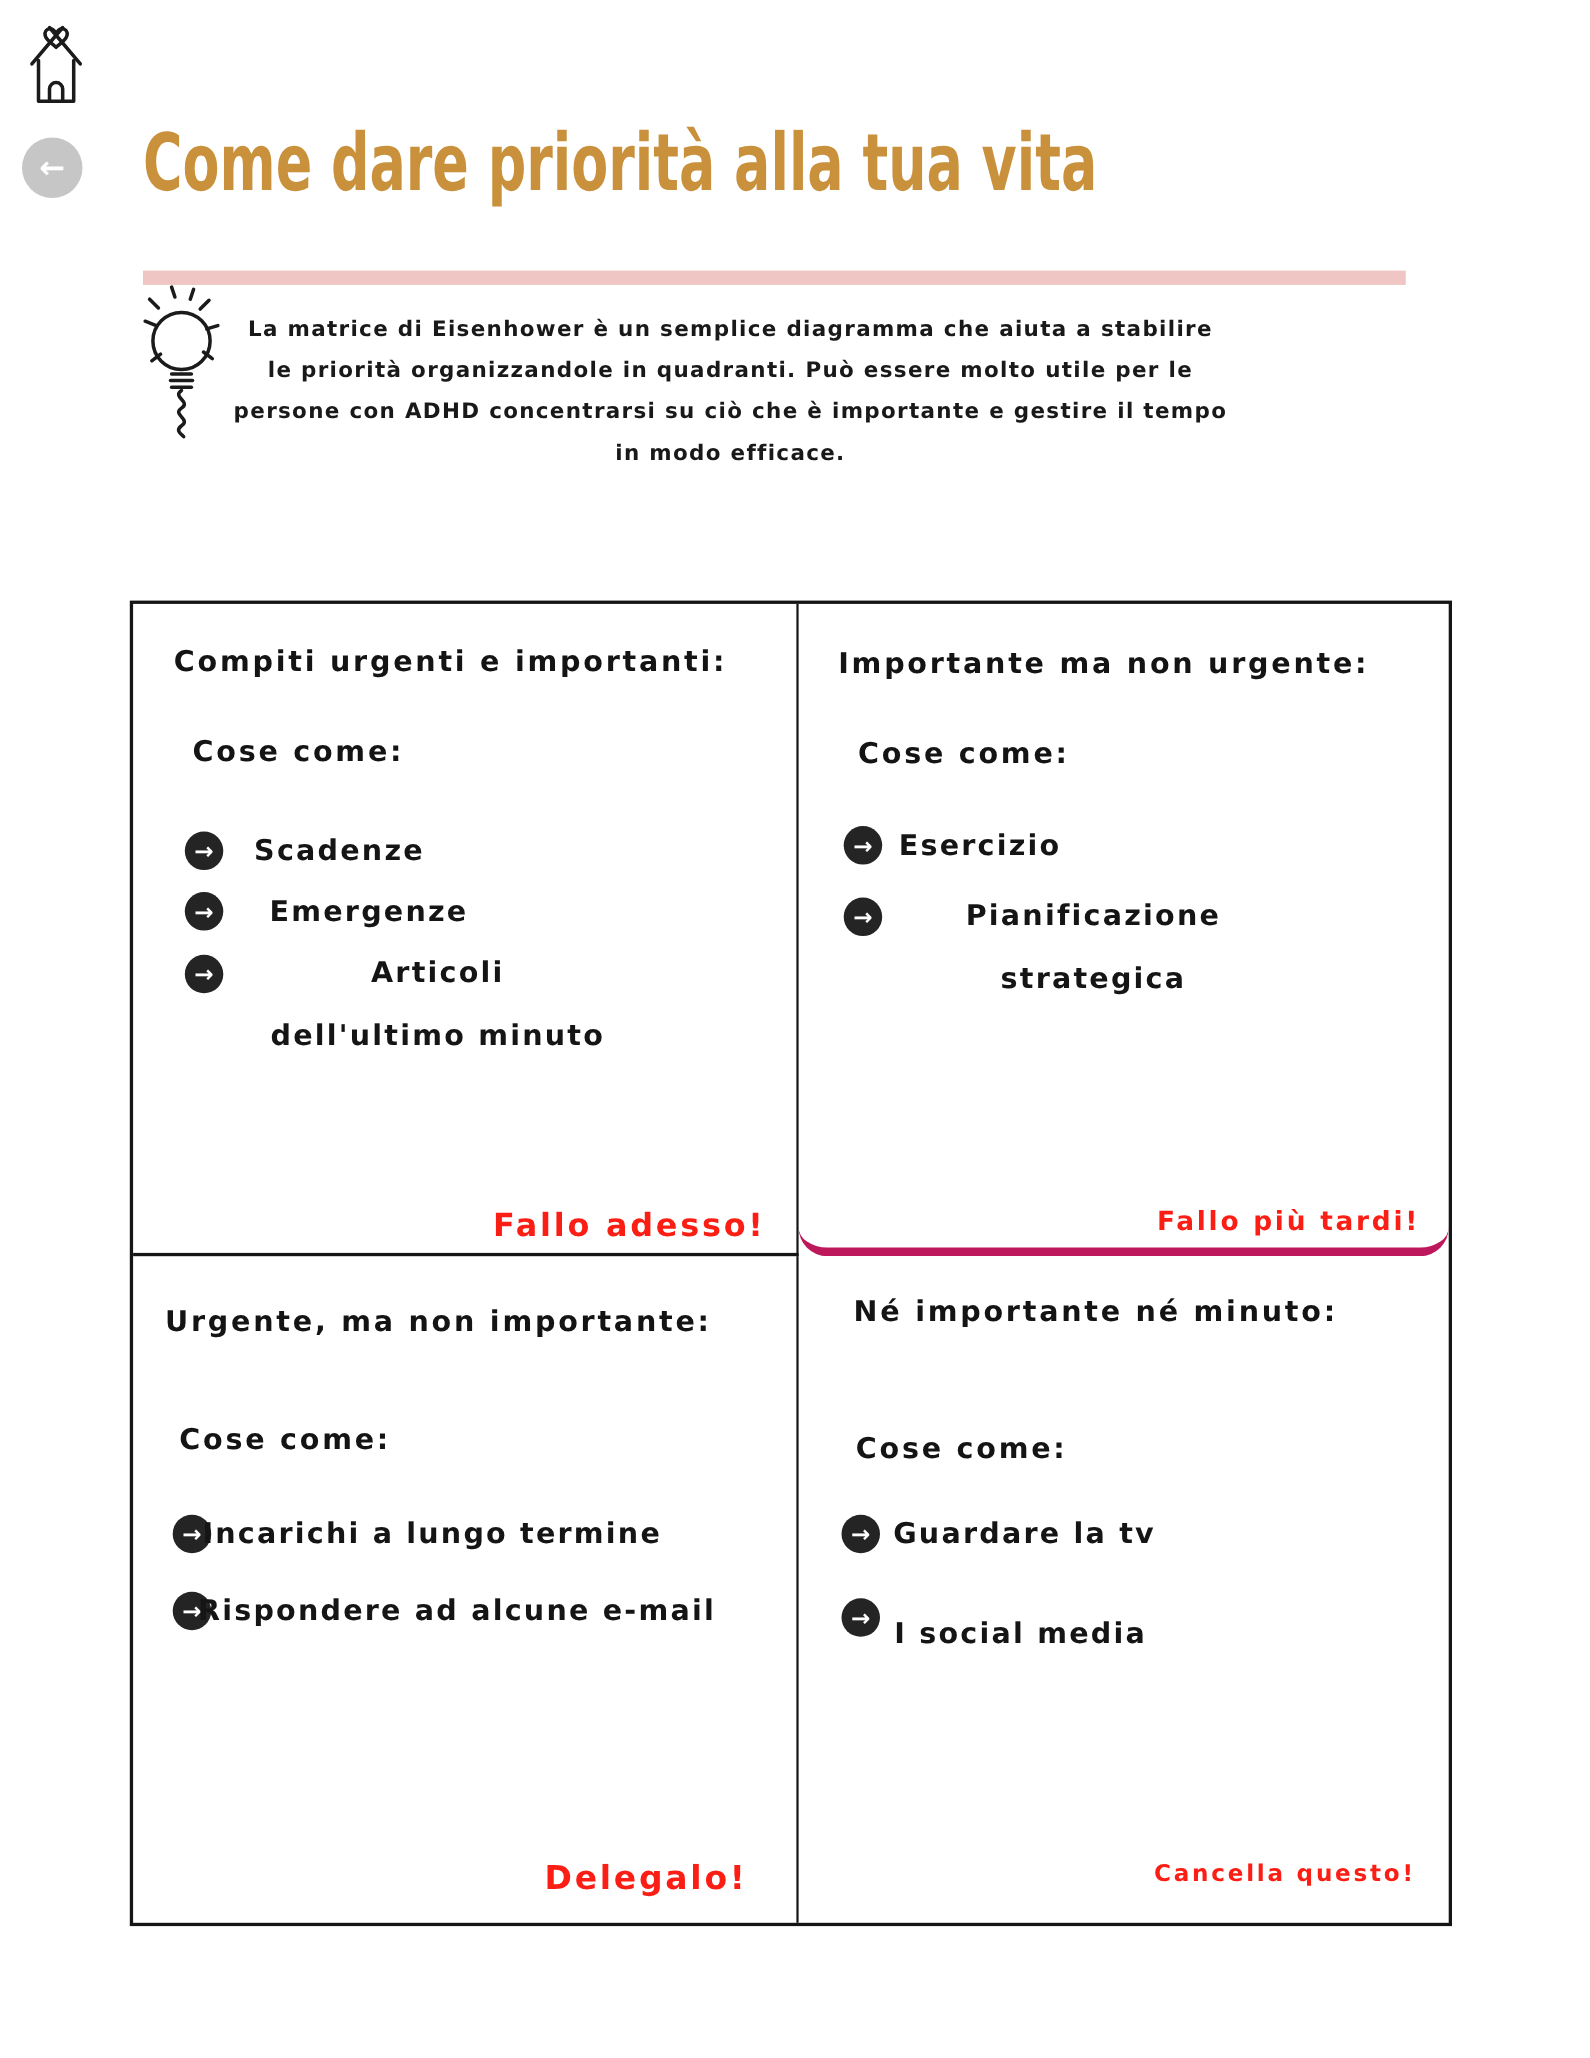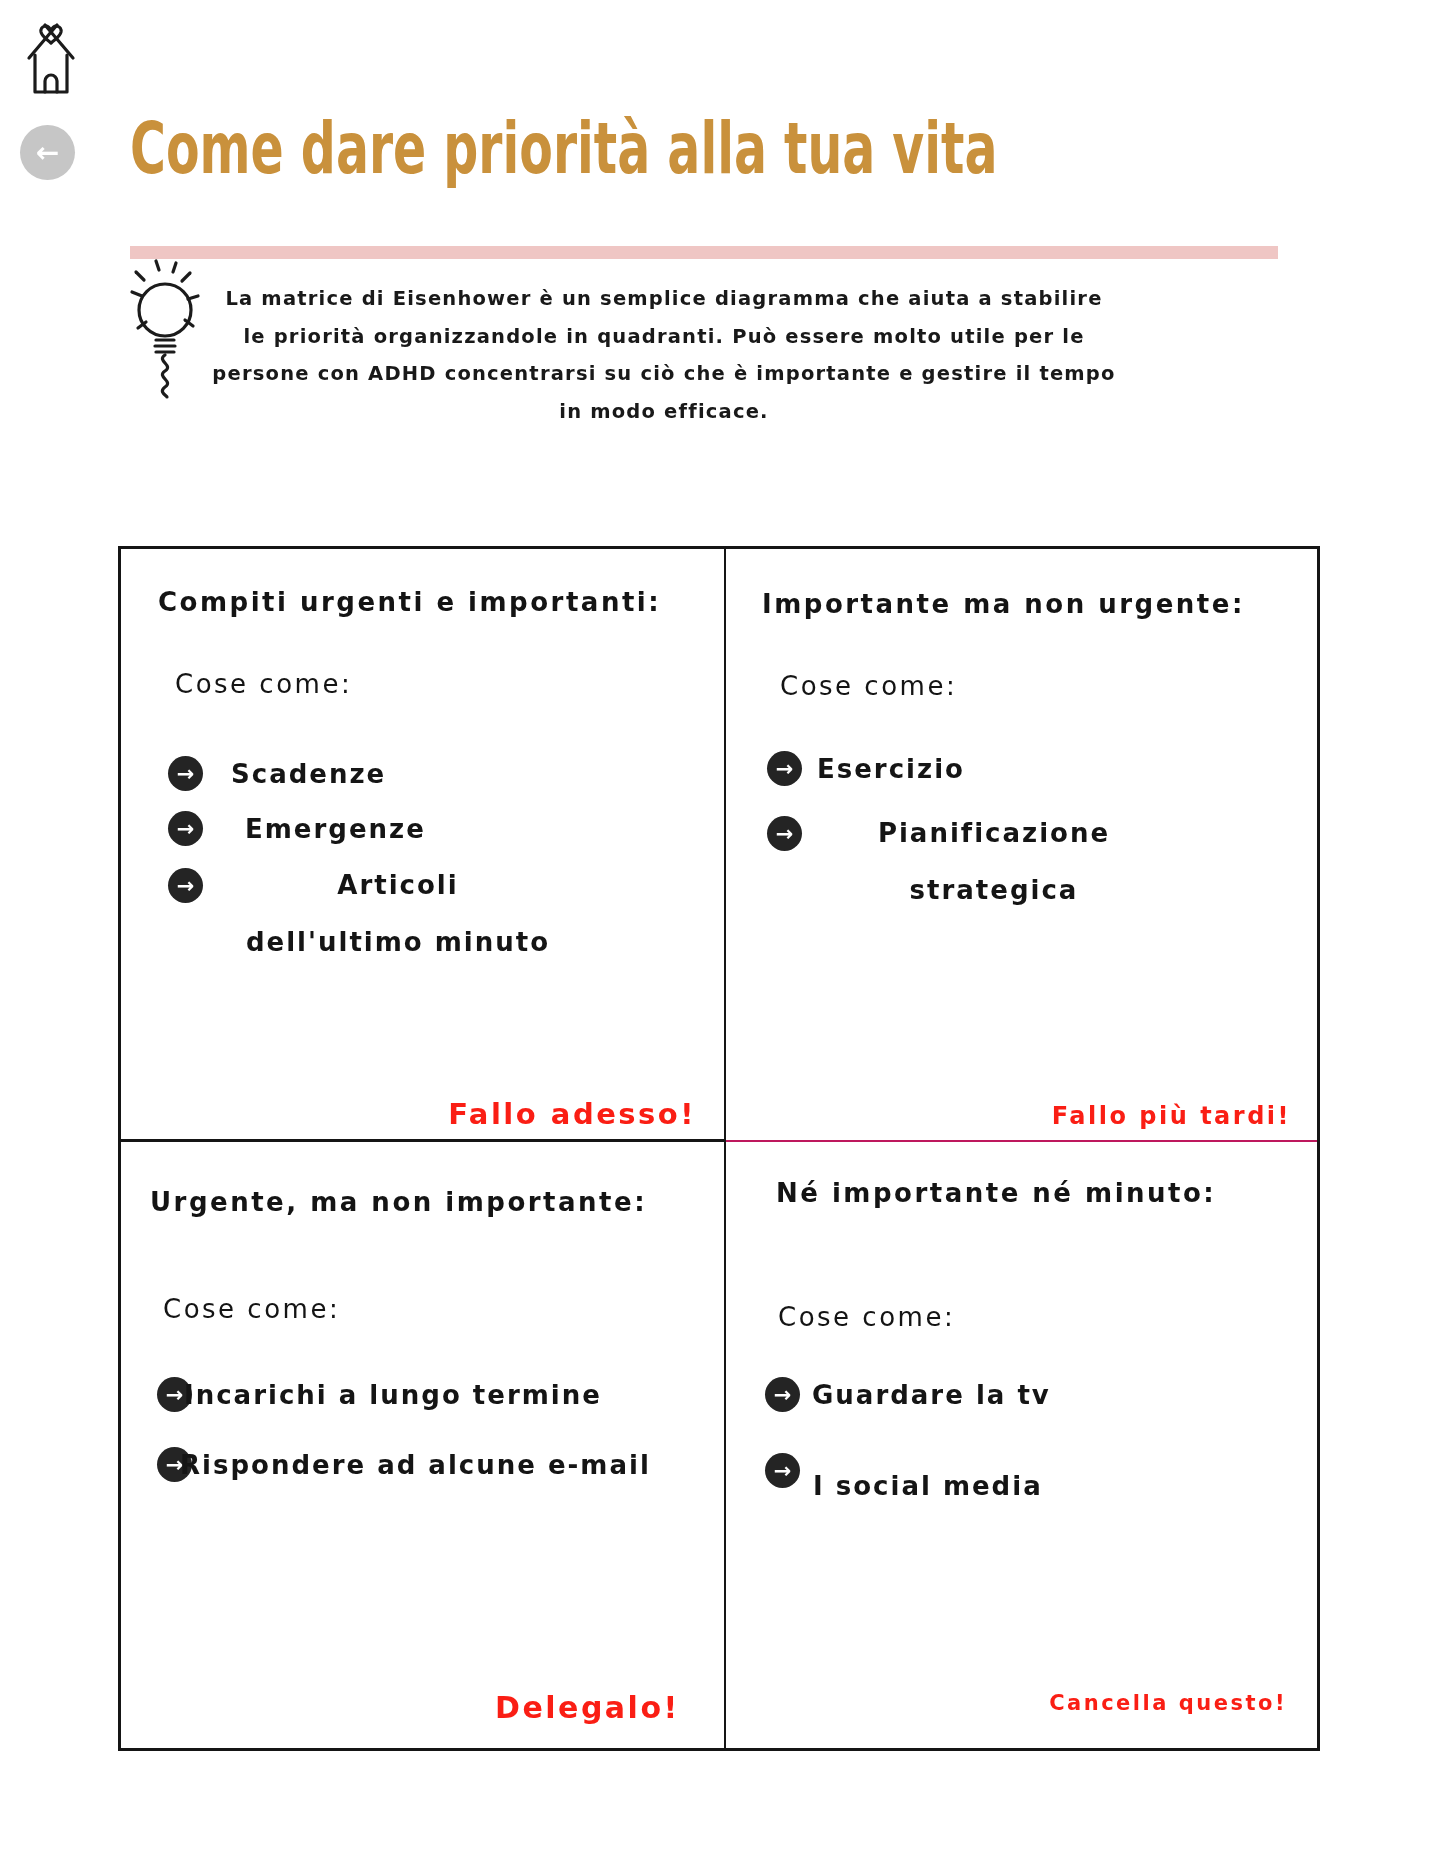--- a/index.html
+++ b/index.html
@@ -25,26 +25,26 @@
   .intro{position:absolute;left:134px;top:280px;width:1060px;text-align:center;}
   .iline{font-size:19.5px;font-weight:bold;letter-spacing:1.2px;line-height:37.5px;
          white-space:nowrap;color:#191919;}
 
   
   .matrix{position:absolute;left:118px;top:546px;width:1202px;height:1205px;
           border:3px solid #151515;box-sizing:border-box;display:grid;
           grid-template-columns:605px 1fr;grid-template-rows:593px 1fr;}
   .quad{position:relative;box-sizing:border-box;}
   .q1{border-right:2px solid #151515;border-bottom:3px solid #151515;}
-  .q2{border-bottom:2px solid #be185d;}
+  .q2{border-bottom:8px solid #be185d;border-radius:26px;}
   .q3{border-right:2px solid #151515;}
 
   .heading{position:absolute;font-size:26px;font-weight:bold;letter-spacing:2.5px;color:#141414;
            white-space:nowrap;}
-  .cose{position:absolute;font-size:26px;font-weight:normal;letter-spacing:2.5px;color:#141414;}
+  .cose{position:absolute;font-size:26px;font-weight:bold;letter-spacing:2.5px;color:#141414;}
   .row{position:absolute;display:flex;align-items:center;}
   .bullet{flex:0 0 35px;width:35px;height:35px;border-radius:50%;background:#242424;color:#ffffff;
           display:flex;align-items:center;justify-content:center;font-size:21px;font-weight:bold;}
   .itext{font-size:26px;font-weight:bold;letter-spacing:2px;color:#151515;white-space:pre-line;}
   .action{position:absolute;color:#FA1E14;font-weight:bold;letter-spacing:2.5px;white-space:nowrap;}
 
   .q1 .heading{left:37px;top:38px;}
   .q2 .heading{left:36px;top:40px;}
   .q3 .heading{left:29px;top:45px;}
   .q4 .heading{left:50px;top:36px;}

